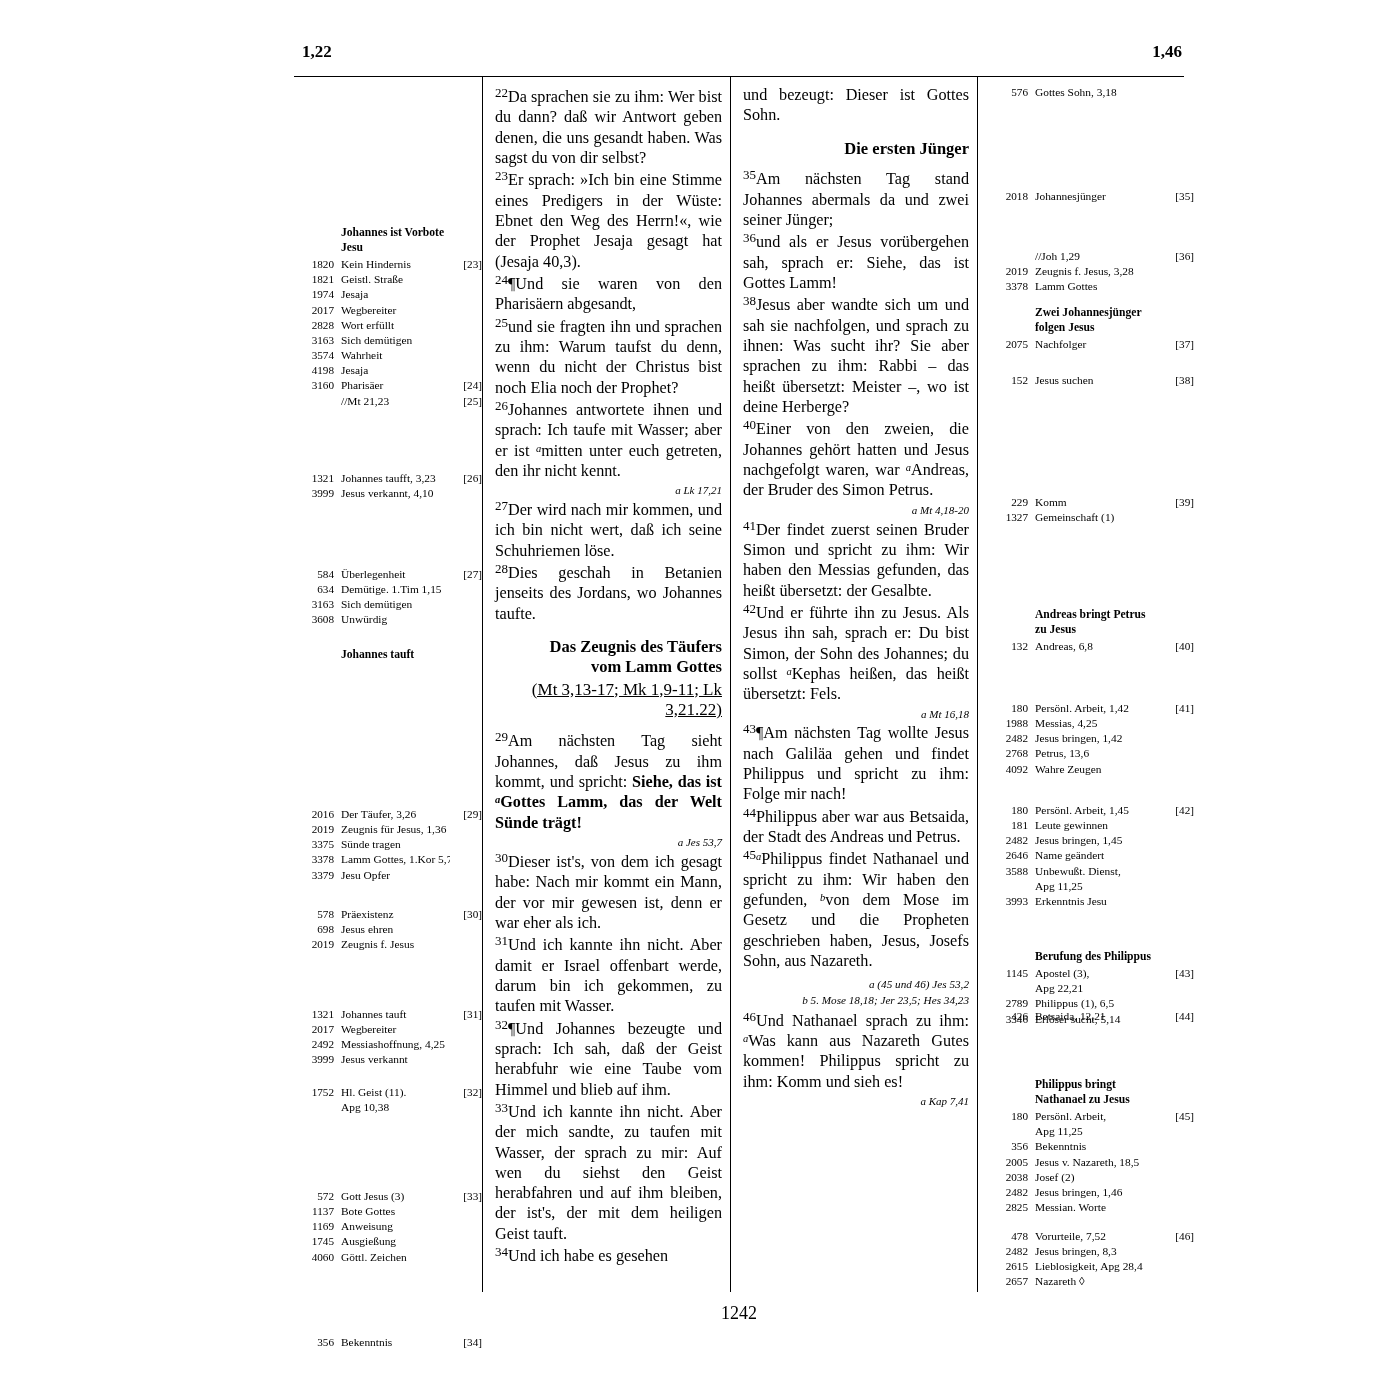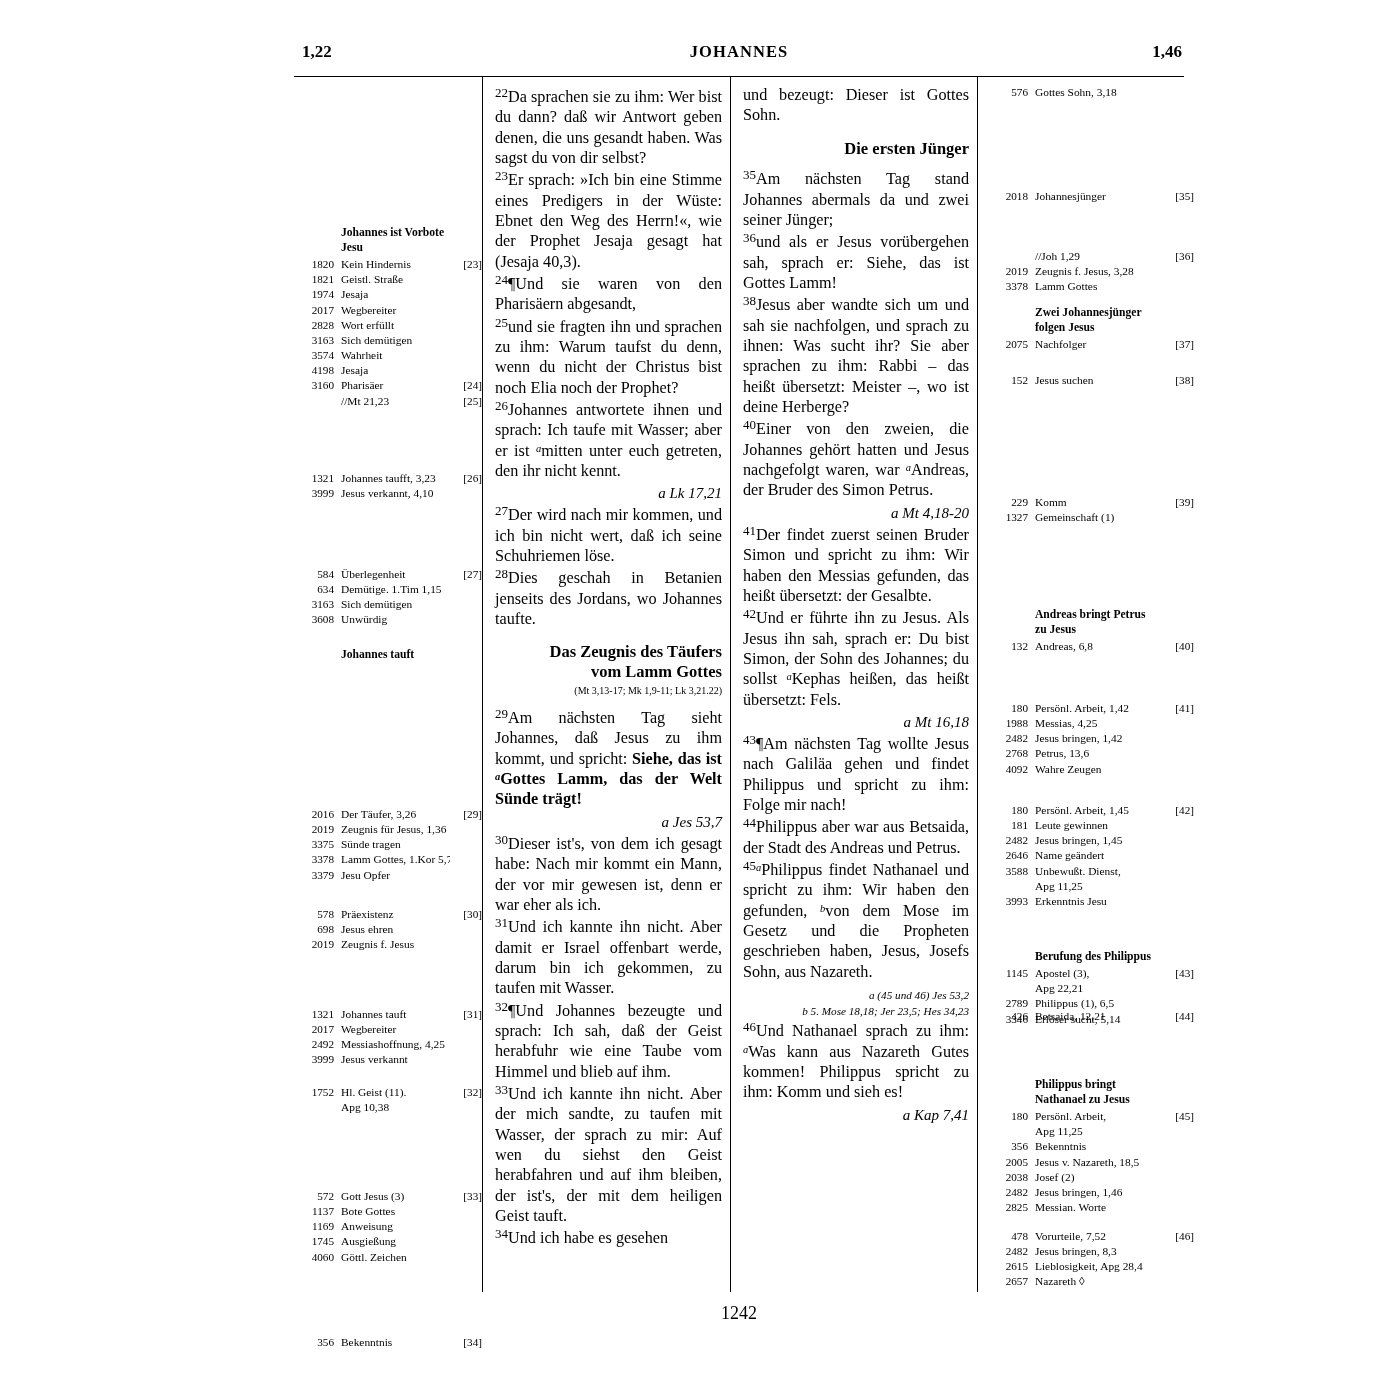--- a/index.html
+++ b/index.html
@@ -121,25 +121,26 @@
   .sect-head {
     text-align: right;
     font-weight: bold;
     font-size: 16.5px;
     line-height: 1.2;
     margin: 13px 0 9px 0;
   }
   .sect-head .subref {
     display: block;
     font-weight: normal;
-    font-size: 10px;
+    font-size: 17px;
     margin-top: 3px;
+    text-decoration: underline;
   }
   .footnote {
-    font-size: 15px;
+    font-size: 11px;
     text-align: right;
     font-style: italic;
     line-height: 1.35;
     margin-top: 2px;
   }
   .footnote-block {
     font-size: 11.2px;
     text-align: right;
     font-style: italic;
     line-height: 1.4;
@@ -193,21 +194,20 @@
   }
 </style>
 </head>
 <body>
 
 <div class="page">
   <div class="sheet">
 
     <div class="running-head">
       <span class="left">1,22</span>
-      <span class="center">JOHANNES</span>
       <span class="right">1,46</span>
     </div>
     <div class="rule"></div>
 
     <div class="columns">
 
       <div class="col-refs-left" id="refs-left">
           <div class="refgroup" style="top: 148px;">
             <div class="grp-title">Johannes ist Vorbote<br>Jesu</div>
             <div class="ref-row">

